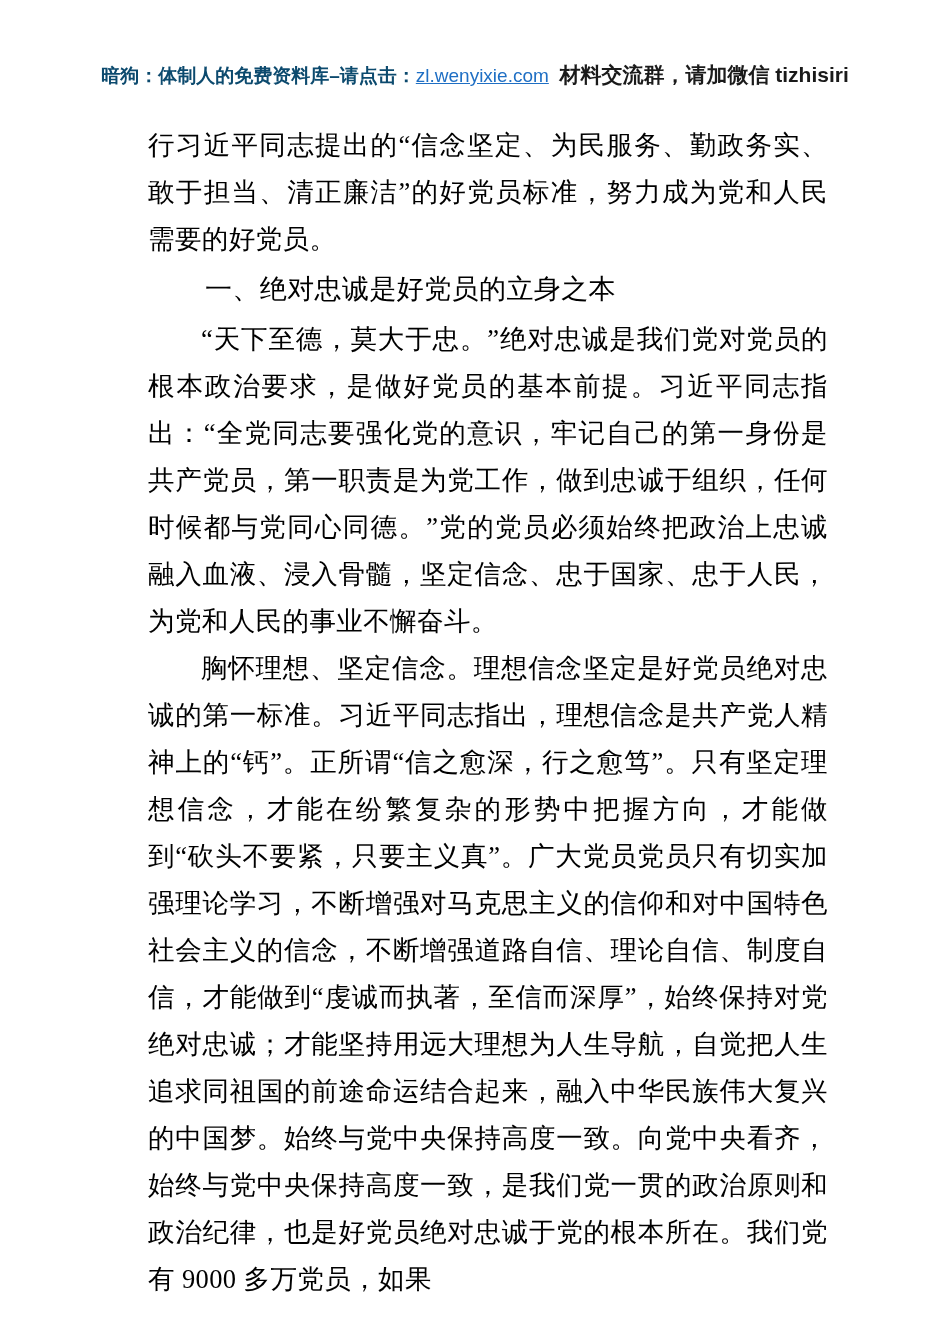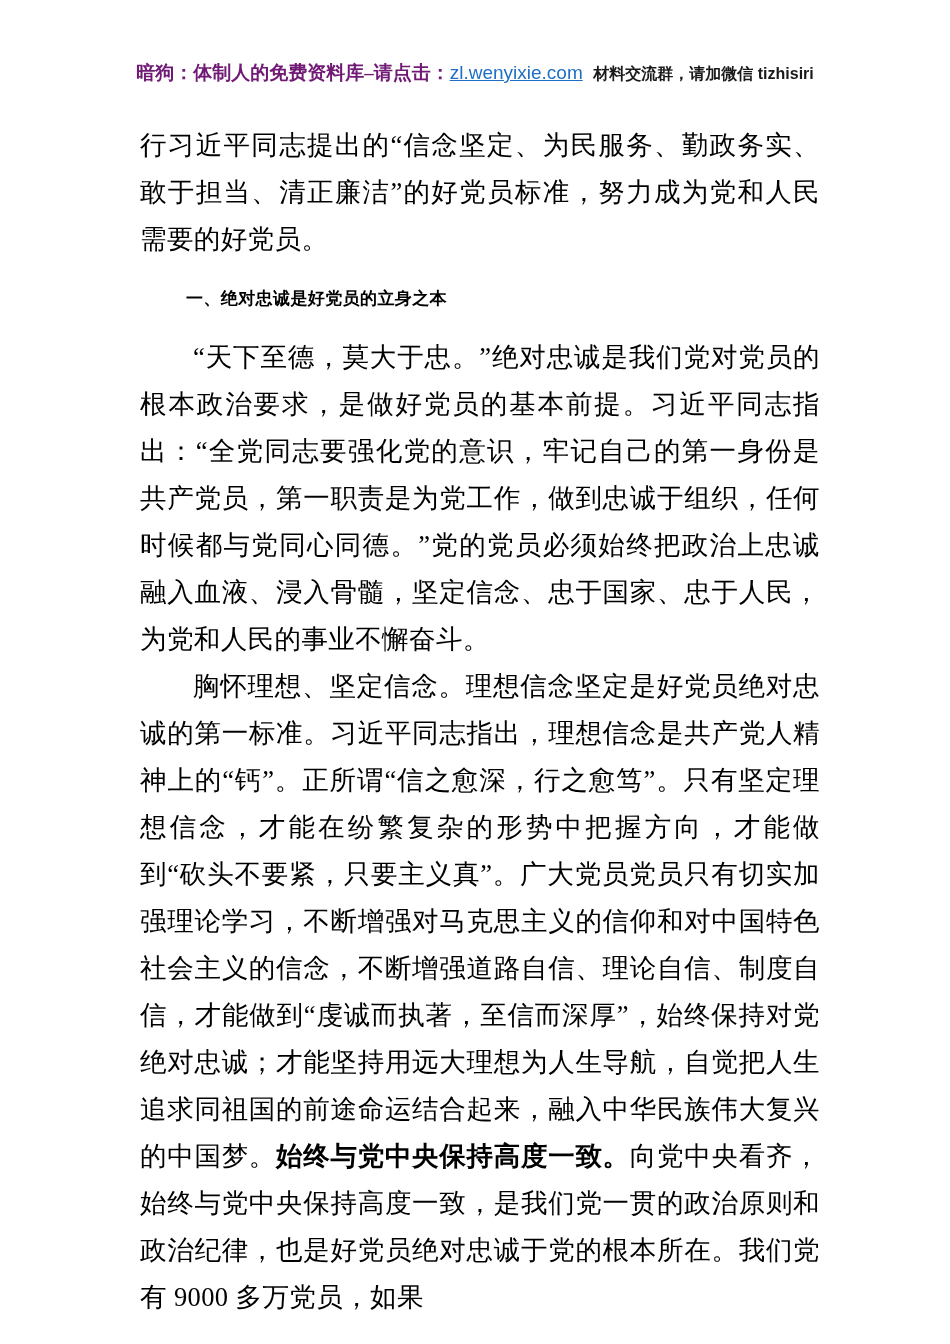--- a/index.html
+++ b/index.html
@@ -27,62 +27,61 @@
     top: 62px;
     left: 0;
     width: 950px;
     text-align: center;
     font-family: "Liberation Sans", sans-serif;
     font-size: 19px;
     white-space: nowrap;
     line-height: 1.2;
   }
   .banner .b-red {
-    color: #701a75;
+    color: #0c4a6e;
     font-weight: bold;
-    font-family: Liberation Serif, serif;
   }
   .banner .b-link {
     color: #1f6fc4;
     text-decoration: underline;
   }
   .banner .b-dark {
     color: #1a1a1a;
     font-weight: bold;
-    font-size: 16px;
+    font-size: 21px;
   }
   .content {
     position: absolute;
     top: 122px;
-    left: 140px;
+    left: 148px;
     width: 680px;
   }
   p {
     margin: 0;
     font-size: 26.5px;
     line-height: 47px;
     text-align: justify;
     text-justify: inter-ideograph;
     letter-spacing: 0.4px;
   }
   p.indent {
     text-indent: 2em;
   }
   p.noindent {
     text-indent: 0;
   }
   .heading {
-    font-weight: bold;
+    font-weight: normal;
     text-indent: 2em;
-    font-size: 17px;
+    font-size: 27px;
     line-height: 47px;
-    margin: 12px;
+    margin: 3px;
   }
   .bold-run {
-    font-weight: bold;
+    font-weight: normal;
   }
 </style>
 </head>
 <body>
 
 <div class="page">
 
   <div class="banner">
     <span class="b-red">暗狗：体制人的免费资料库</span><span class="b-red">–请点击：</span><span class="b-link">zl.wenyixie.com</span>&nbsp;&nbsp;<span class="b-dark">材料交流群，请加微信 tizhisiri</span>
   </div>

